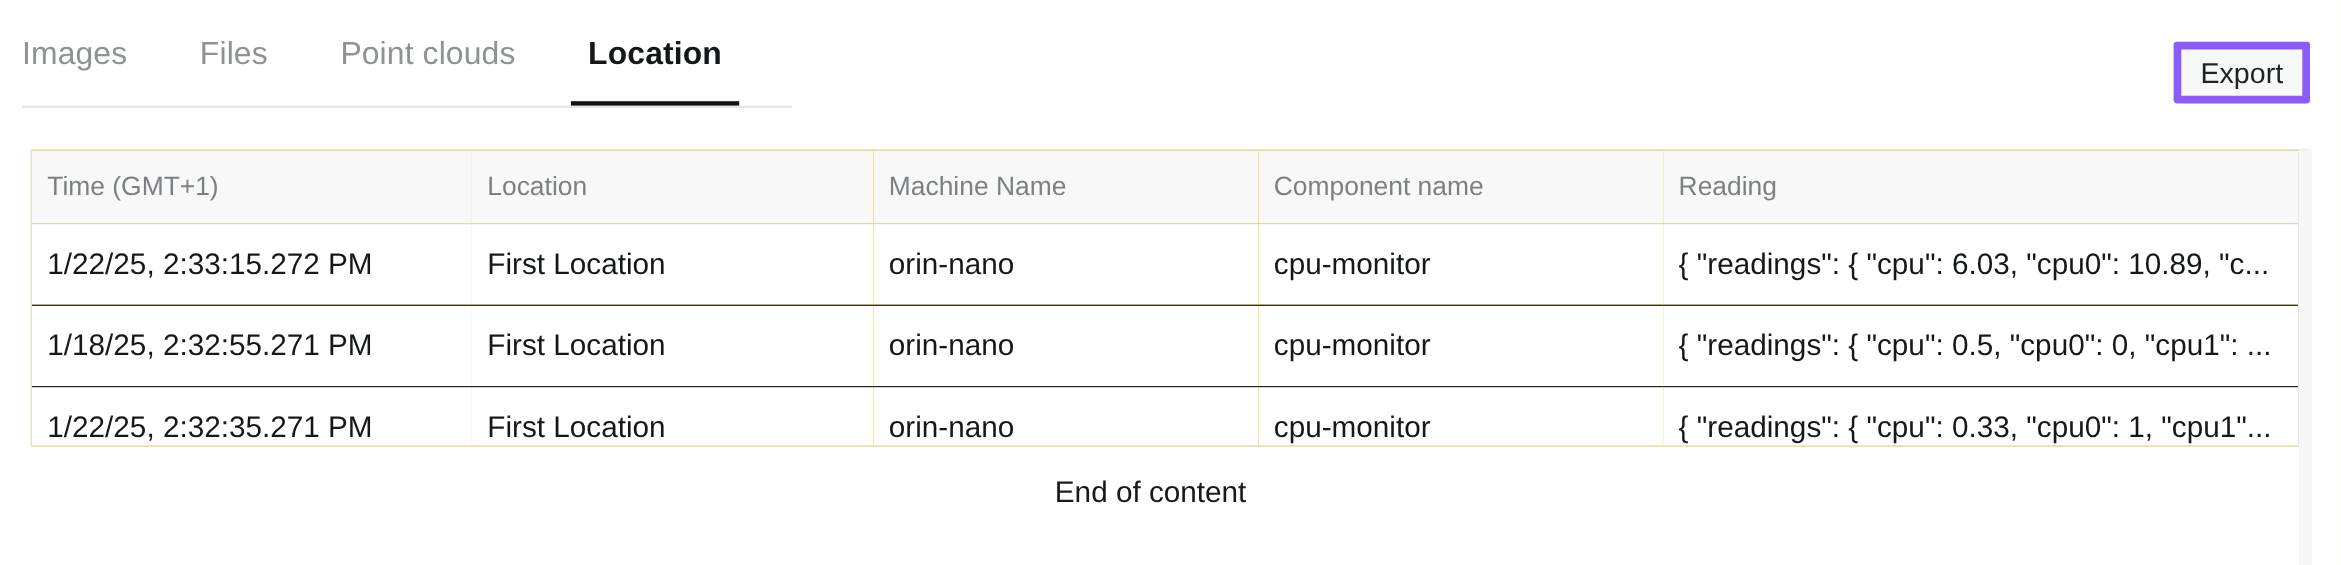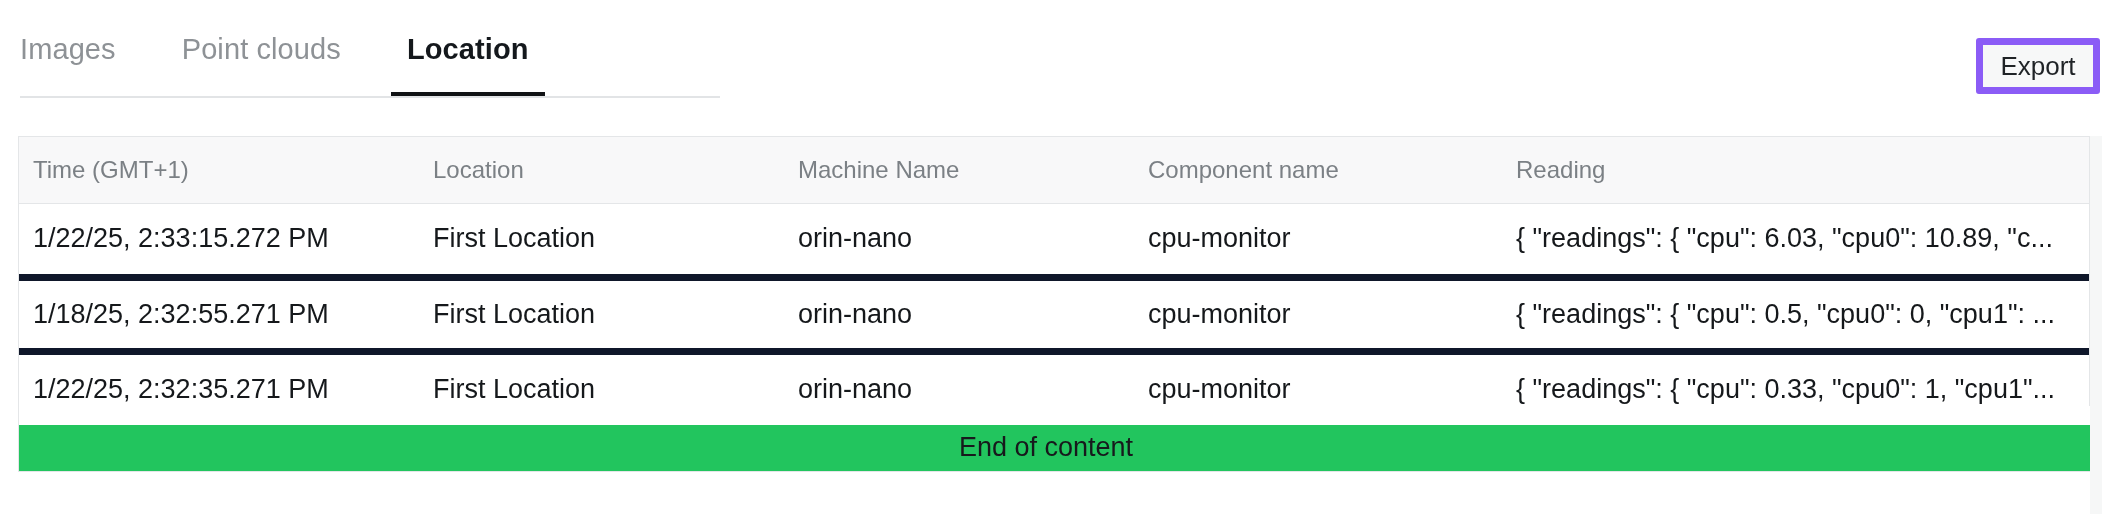--- a/index.html
+++ b/index.html
@@ -83,28 +83,28 @@
     display: flex;
     align-items: center;
     justify-content: center;
     cursor: pointer;
     padding: 0;
   }
 
   
   .table-wrap {
     position: absolute;
-    left: 18px;
+    left: 28px;
     top: 136px;
     width: 2072px;
-    height: 336px;
+    height: 270px;
     border: 1px solid #e4e6e8;
     border-right: none;
     overflow: hidden;
-    background: #22c55e;
+    background: #eab308;
   }
   table.grid {
     border-collapse: collapse;
     table-layout: fixed;
     width: 2400px;
   }
   table.grid thead th {
     background: #f8f8f9;
     text-align: left;
     font-weight: normal;
@@ -114,21 +114,21 @@
     height: 66px;
     border-bottom: 1px solid #e4e6e8;
     white-space: nowrap;
     overflow: hidden;
   }
   table.grid tbody td {
     font-size: 27px;
     color: #15181b;
     padding: 16px 0 16px 14px;
     height: 74px;
-    border-bottom: 7px solid #0f172a;
+    border-bottom: 1px solid #0f172a;
     white-space: nowrap;
     overflow: hidden;
     background: #ffffff;
   }
   table.grid tbody tr:last-child td { border-bottom: none; }
 
   .col-time { width: 400px; }
   .col-location { width: 365px; }
   .col-machine { width: 350px; }
   .col-component { width: 368px; }
@@ -176,20 +176,23 @@
 </head>
 <body>
 
 <div class="tabbar">
   <div class="tabline"></div>
   <div class="tabstrip">
     <div class="tab">
       <span>Images</span>
     </div>
     <div class="tab">
+      <span>Files</span>
+    </div>
+    <div class="tab">
       <span>Point clouds</span>
     </div>
     <div class="tab active">
       <span>Location</span>
     </div>
   </div>
 </div>
 
 <button class="export-btn">Export</button>
 

